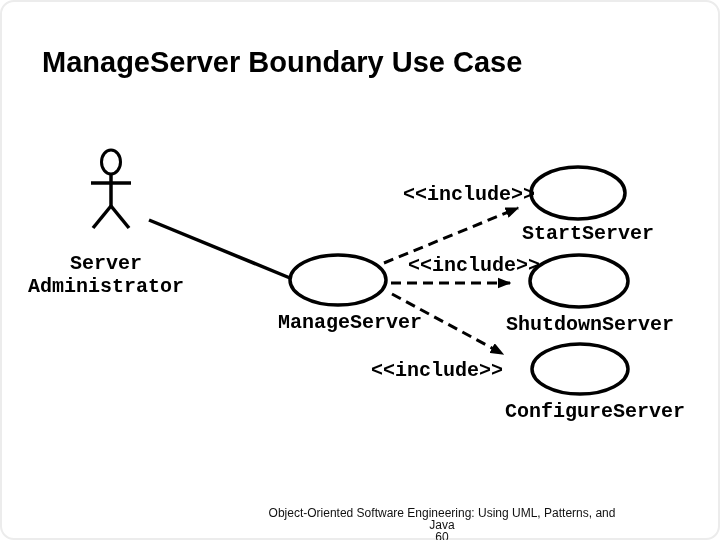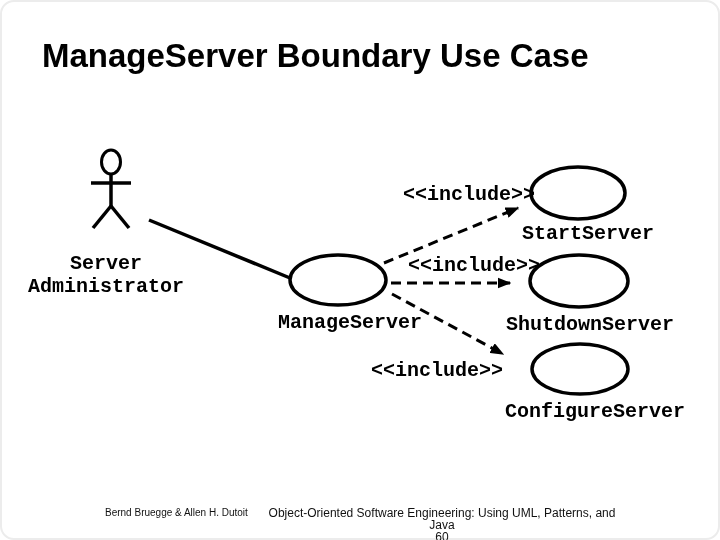--- a/index.html
+++ b/index.html
@@ -16,23 +16,23 @@
     height: 540px;
     box-sizing: border-box;
     background: #ffffff;
     border: 2px solid #ececec;
     border-radius: 14px;
     font-family: "Liberation Sans", sans-serif;
   }
   .slide-title {
     position: absolute;
     left: 40px;
-    top: 35px;
+    top: 44px;
     margin: 0;
-    font-size: 33px;
+    font-size: 29px;
     font-weight: bold;
     color: #000000;
     letter-spacing: 0px;
     white-space: nowrap;
   }
   .diagram-svg {
     position: absolute;
     left: 0;
     top: 0;
     width: 720px;
@@ -103,20 +103,19 @@
     <text x="467" y="198" text-anchor="middle" class="uml-label">&lt;&lt;include&gt;&gt;</text>
     <text x="472" y="269" text-anchor="middle" class="uml-label">&lt;&lt;include&gt;&gt;</text>
     <text x="435" y="374" text-anchor="middle" class="uml-label">&lt;&lt;include&gt;&gt;</text>
 
     <text x="348" y="326" text-anchor="middle" class="uml-label">ManageServer</text>
     <text x="586" y="237" text-anchor="middle" class="uml-label">StartServer</text>
     <text x="588" y="328" text-anchor="middle" class="uml-label">ShutdownServer</text>
     <text x="593" y="415" text-anchor="middle" class="uml-label">ConfigureServer</text>
   </svg>
 
-  <div class="footer-authors">Bernd Bruegge &amp; Allen H. Dutoit</div>
 
   <div class="footer-center">
     <div>Object-Oriented Software Engineering: Using UML, Patterns, and Java</div>
     <div>60</div>
   </div>
 
 </div>
 
 </body></html>

